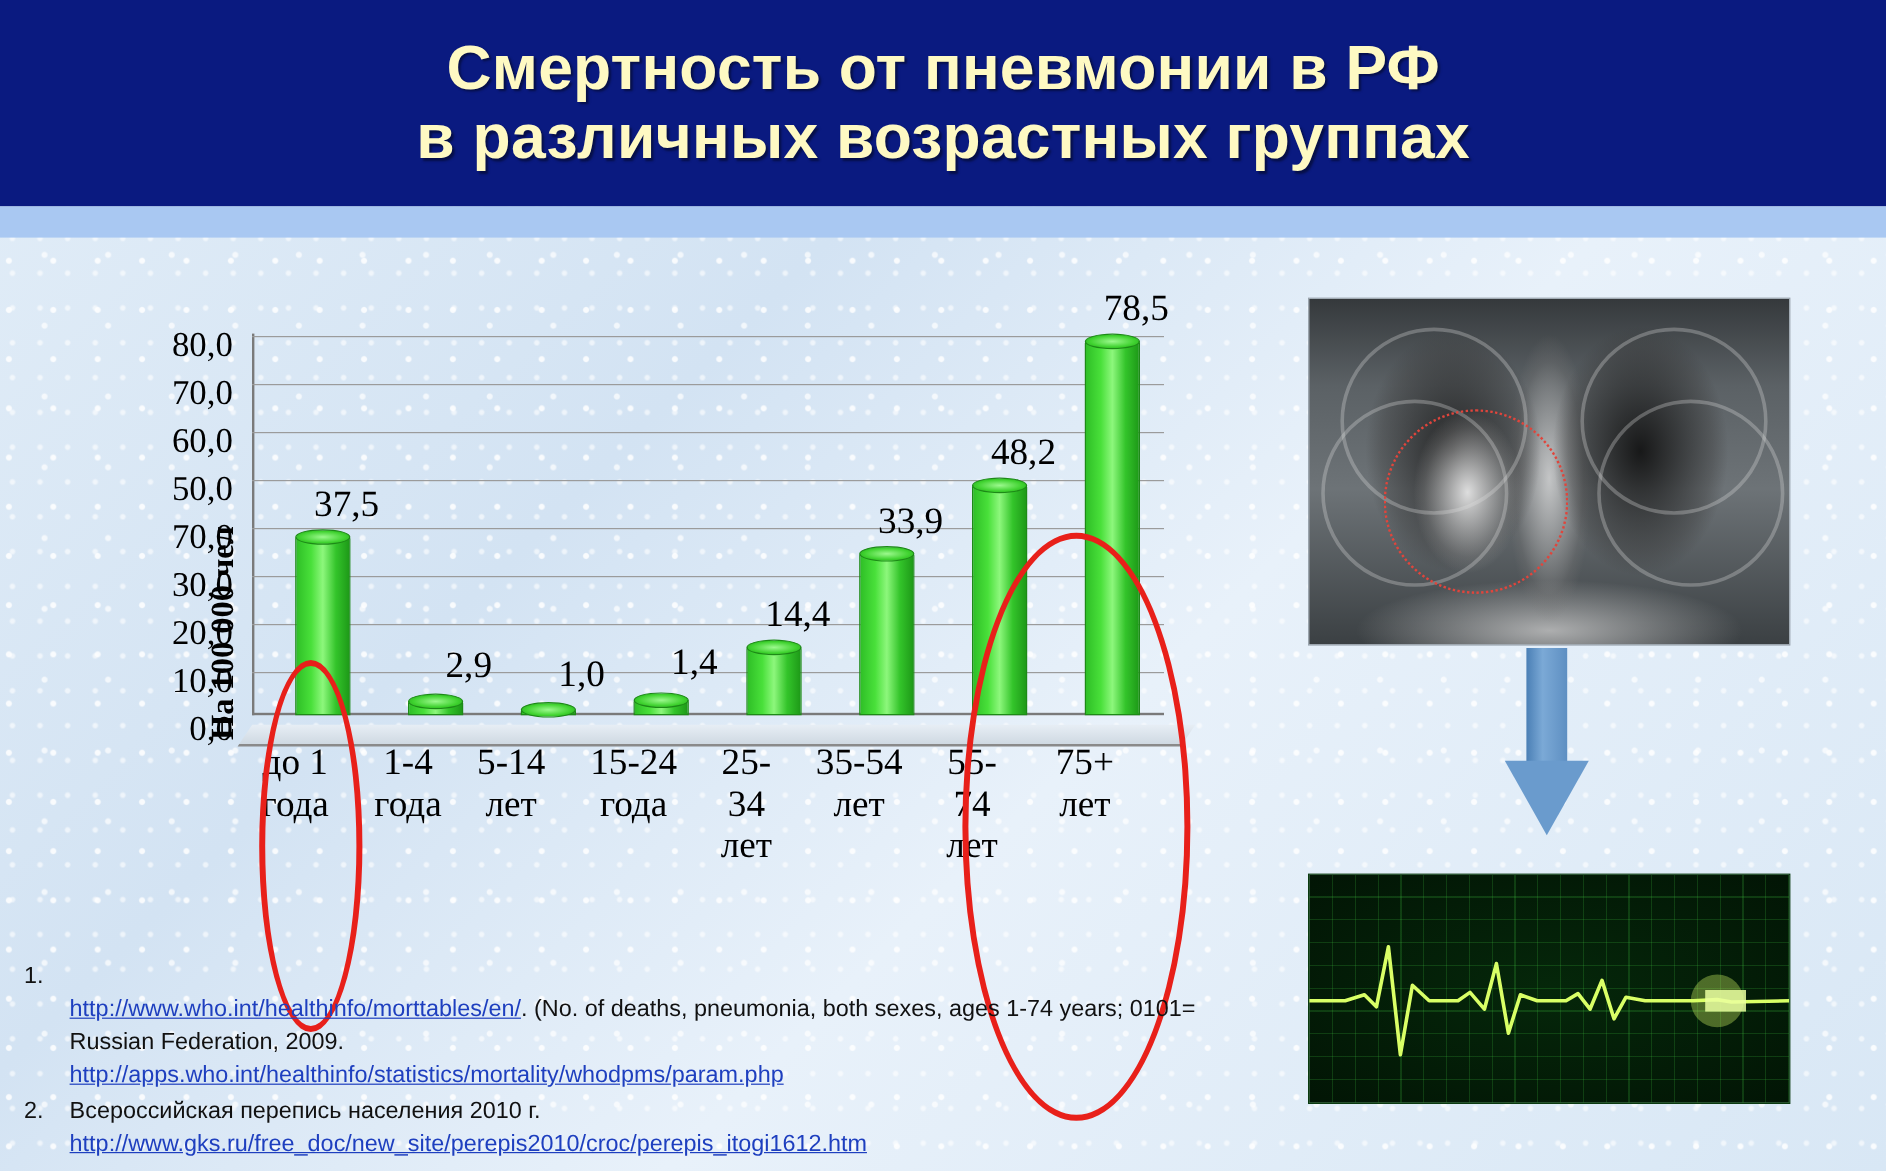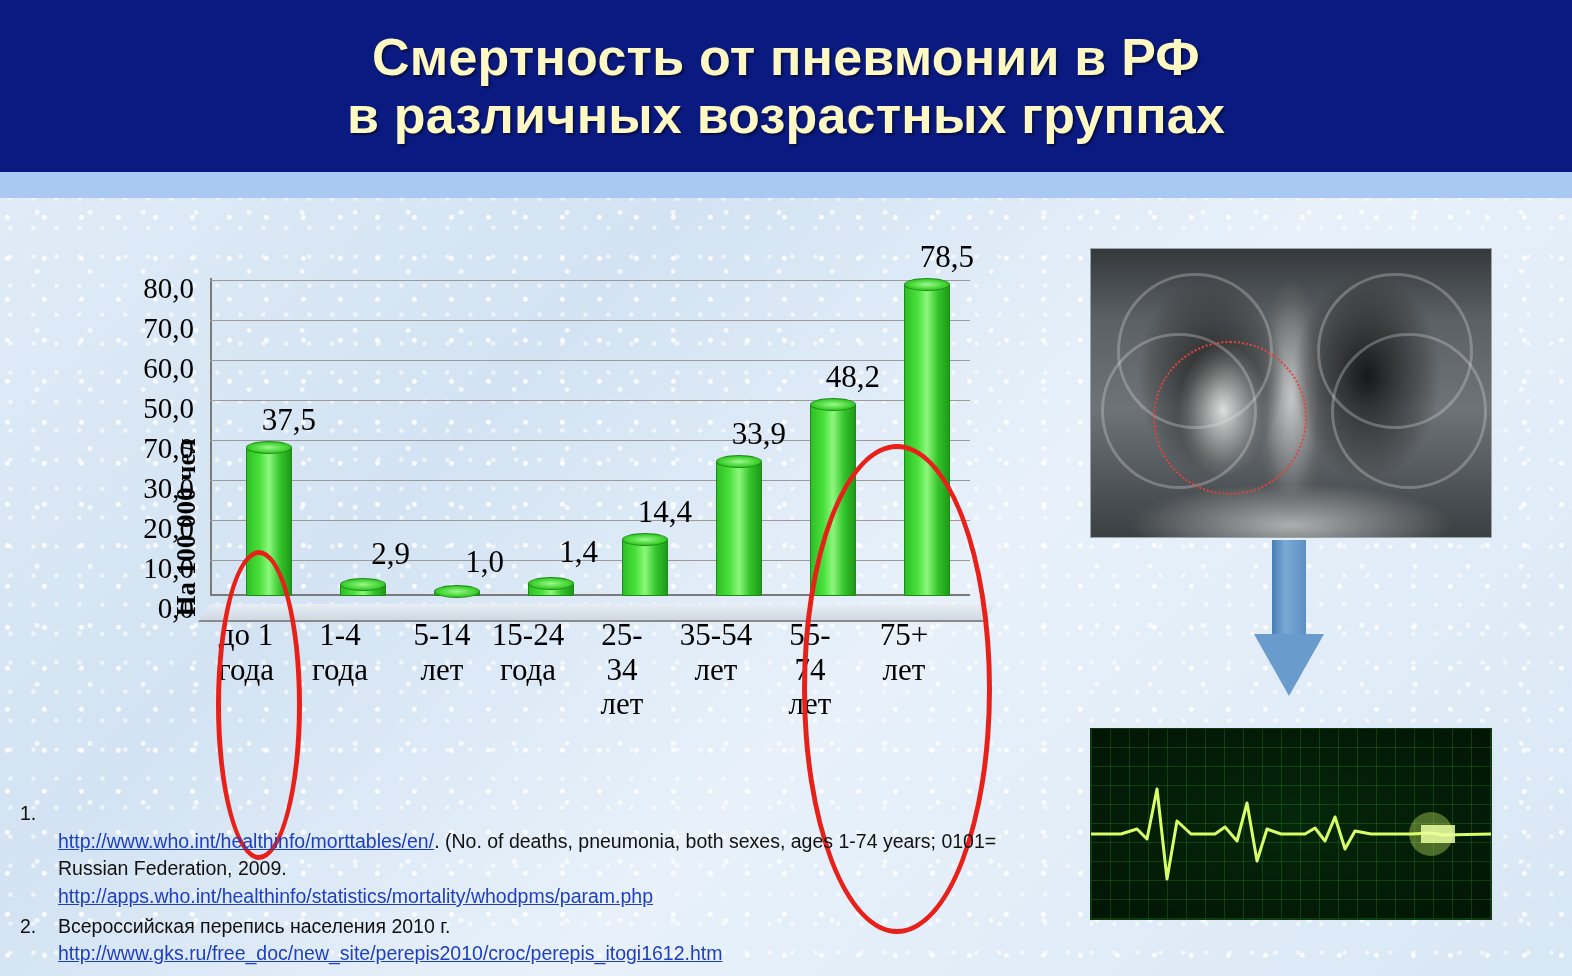--- a/index.html
+++ b/index.html
@@ -386,21 +386,21 @@
 
     <div class="xlabels">
       <div class="xlab" style="left:-4px">
         <div>до 1</div>
         <div>года</div>
       </div>
       <div class="xlab" style="left:90px">
         <div>1-4</div>
         <div>года</div>
       </div>
-      <div class="xlab" style="left:192px">
+      <div class="xlab" style="left:176px">
         <div>5-14</div>
         <div>лет</div>
       </div>
       <div class="xlab" style="left:278px">
         <div>15-24</div>
         <div>года</div>
       </div>
       <div class="xlab" style="left:372px">
         <div>25-</div>
         <div>34</div>

